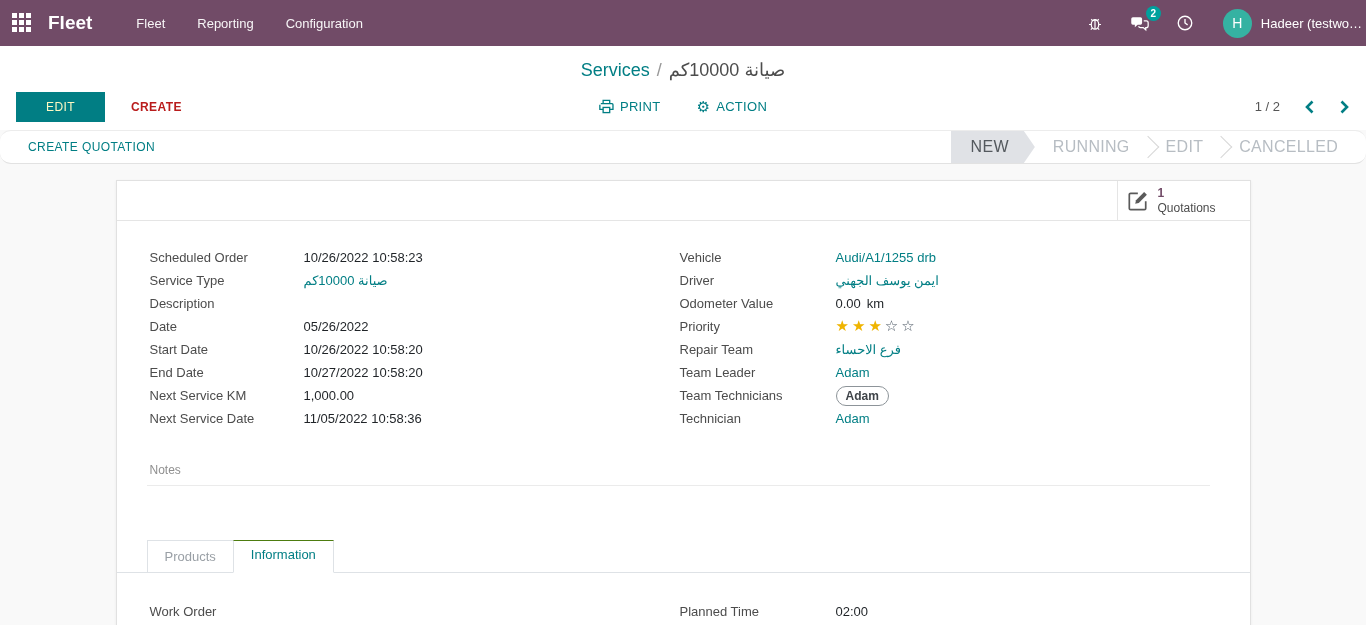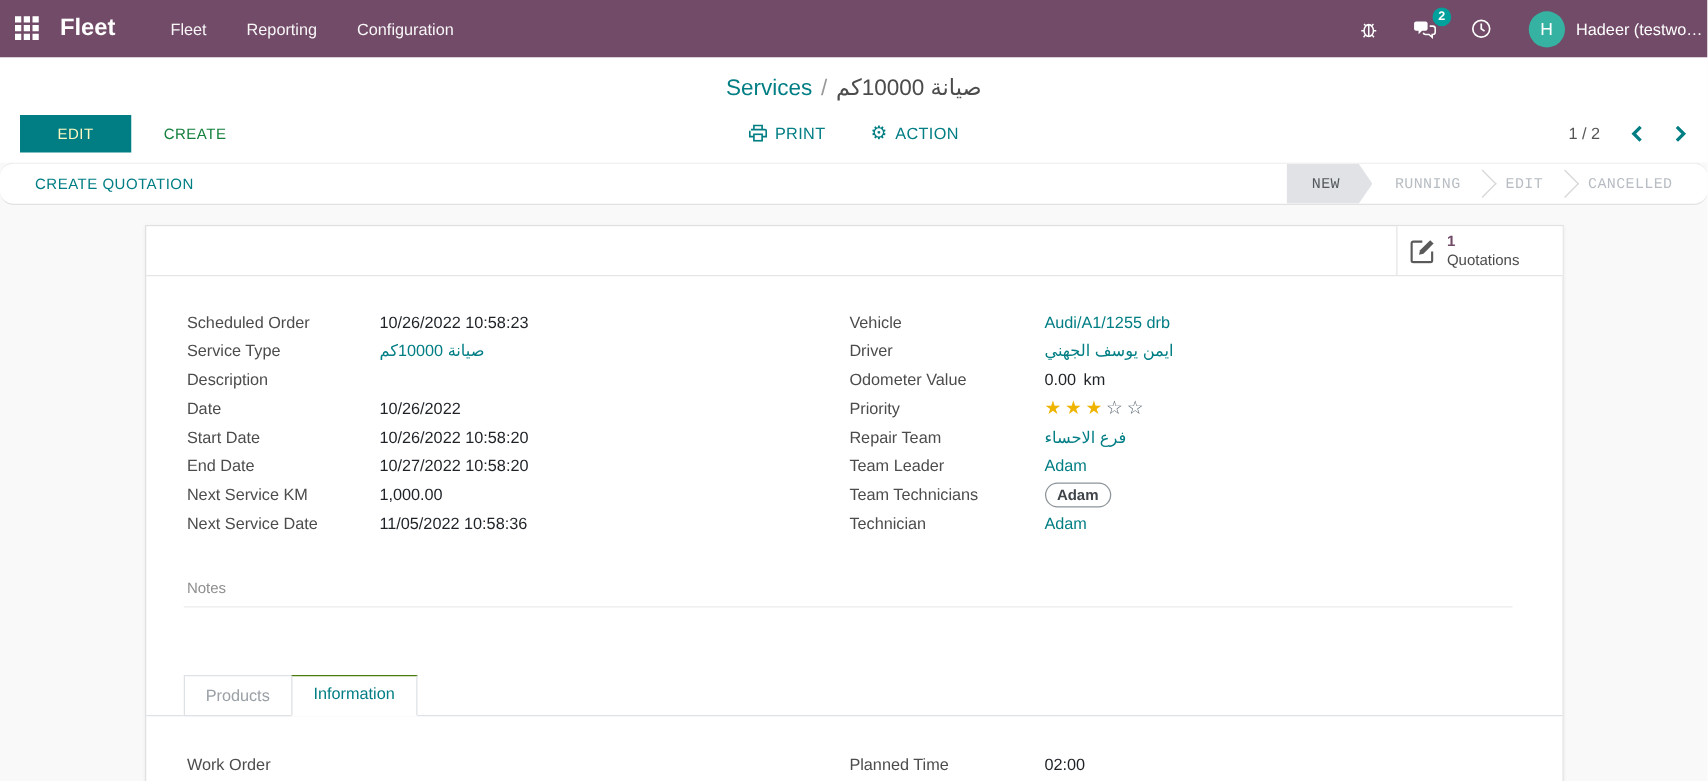--- a/index.html
+++ b/index.html
@@ -48,21 +48,21 @@
   .breadcrumb { font-size:18px; line-height:26px;text-align:center; }
   .breadcrumb .parent { color:#017e84; cursor:pointer; }
   .breadcrumb .sep { color:#999; margin:0 7px; }
   .breadcrumb .current { color:#4c4c4c; }
   .buttons-row { display:flex; align-items:center; height:47px; position:relative; }
   .btn-primary {
     background:#017e84; color:#fef9c3; border:none; font-size:12px; font-weight:500;
     letter-spacing:.4px; padding:8px 30px; cursor:pointer; font-family:inherit;
   }
   .btn-flat {
-    background:none; border:none; color:#15803d; font-size:12px; font-weight:400;
+    background:none; border:none; color:#b91c1c; font-size:12px; font-weight:700;
     letter-spacing:.4px; margin-left:20px; cursor:pointer; font-family:inherit;
   }
   .center-actions {
     position:absolute; left:50%; transform:translateX(-50%);
     display:flex; align-items:center; gap:36px;
   }
   .cp-action {
     display:flex; gap:6px; color:#017e84; font-size:13px;
     letter-spacing:.3px; cursor:pointer;
   }
@@ -75,22 +75,22 @@
   .statusbar {
     background:#fff; border-top:1px solid #ececec; border-bottom:1px solid #e2e2e2;
     height:34px; display:flex; align-items:stretch; padding-left:28px;border-radius:11px;
   }
   .create-quote {
     align-self:center; color:#017e84; font-size:12px; font-weight:500;
     letter-spacing:.4px; cursor:pointer; background:none; border:none; font-family:inherit; padding:0;
   }
   .statuses { margin-left:auto; display:flex; align-items:stretch; margin-right:10px; }
   .status {
-    display:flex; align-items:center; padding:0 18px; font-size:12px; font-weight:500;
-    color:#b7bdc3; letter-spacing:.3px; cursor:pointer;font-family:Liberation Mono, monospace;
+    display:flex; align-items:center; padding:0 18px; font-size:16px; font-weight:500;
+    color:#b7bdc3; letter-spacing:.3px; cursor:pointer;
   }
   .status.active {
     background:#e0e2e6; color:#54595e;
     clip-path:polygon(0 0, calc(100% - 11px) 0, 100% 50%, calc(100% - 11px) 100%, 0 100%);
     padding-right:26px; padding-left:20px;
   }
   .chev {
     width:16px; height:16px; align-self:center;
     border-top:1px solid #d7d7d7; border-right:1px solid #d7d7d7;
     transform:rotate(45deg); margin:0 -8px; flex-shrink:0;
@@ -272,21 +272,21 @@
           </div>
           <div class="o-row">
             <span class="o-label">Service Type</span>
             <span class="o-value link">صيانة 10000كم</span>
           </div>
           <div class="o-row">
             <span class="o-label">Description</span>
           </div>
           <div class="o-row">
             <span class="o-label">Date</span>
-            <span class="o-value">10/26/2022</span>
+            <span class="o-value">05/26/2022</span>
           </div>
           <div class="o-row">
             <span class="o-label">Start Date</span>
             <span class="o-value">10/26/2022 10:58:20</span>
           </div>
           <div class="o-row">
             <span class="o-label">End Date</span>
             <span class="o-value">10/27/2022 10:58:20</span>
           </div>
           <div class="o-row">

